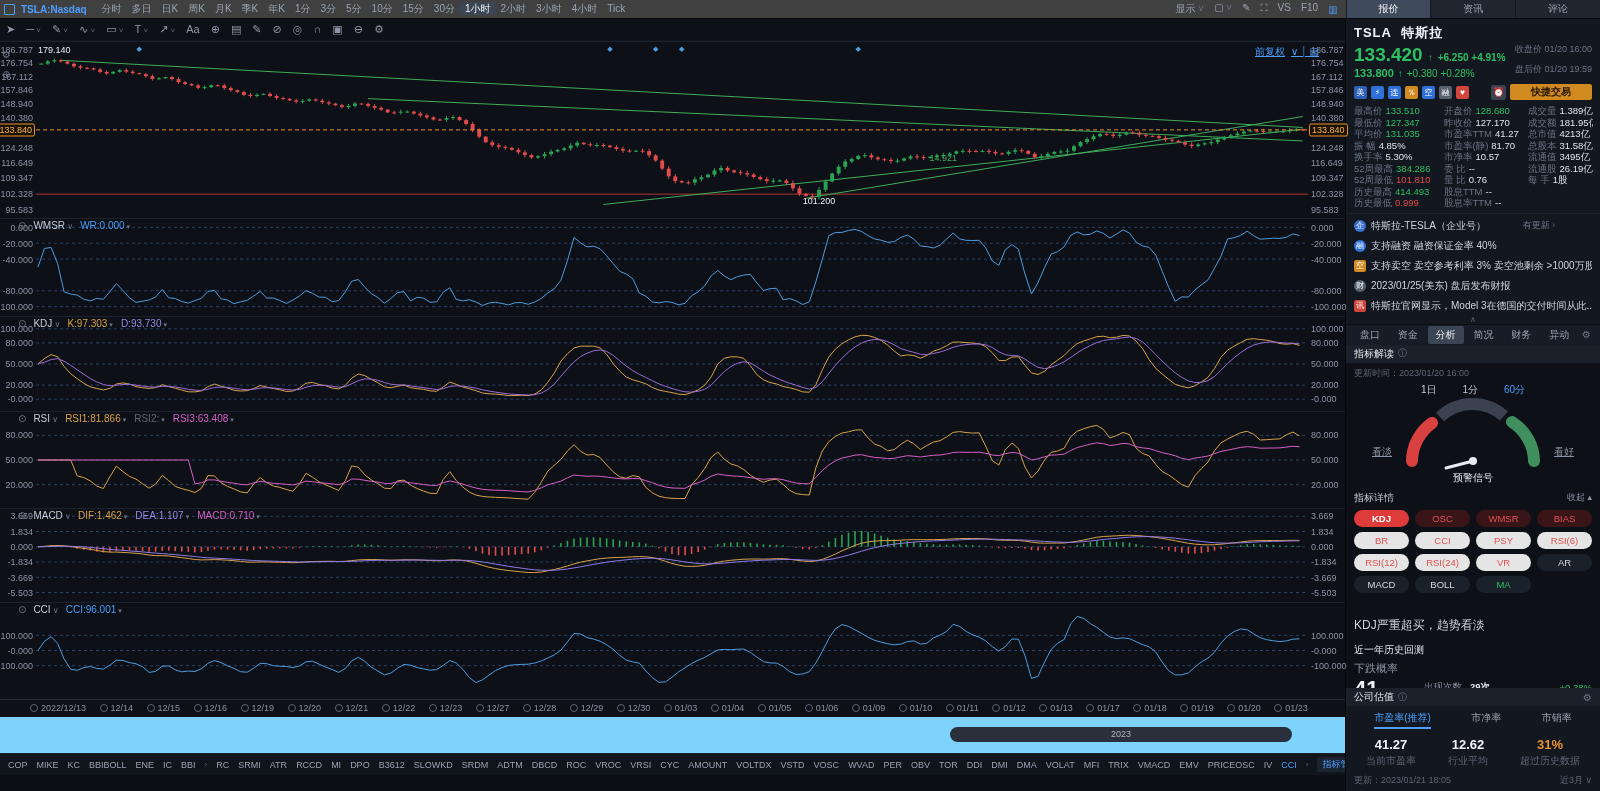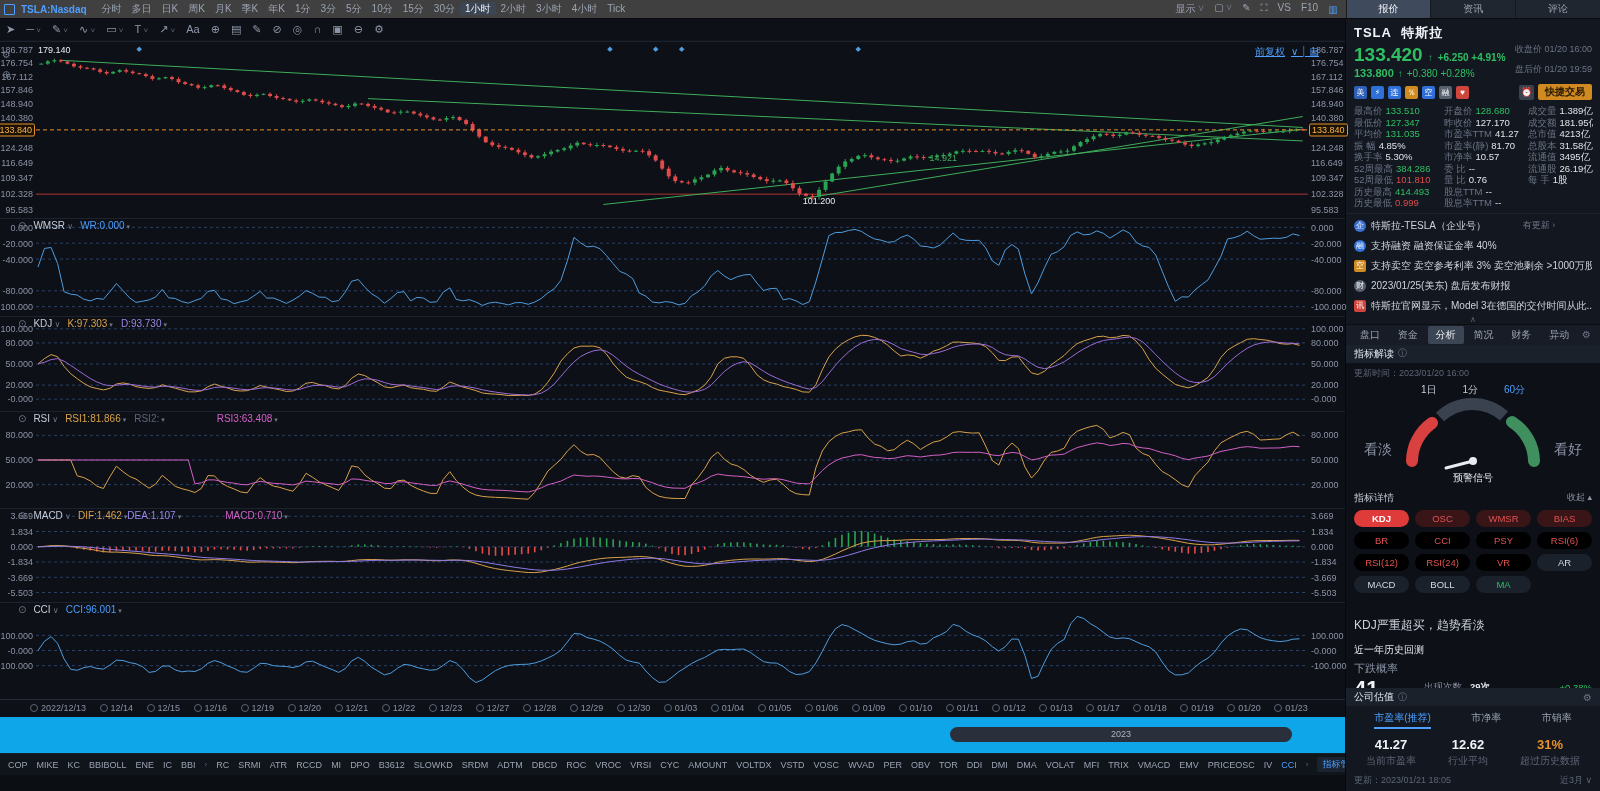--- a/index.html
+++ b/index.html
@@ -39,38 +39,38 @@
   .axis-right{position:absolute;right:0;top:0;bottom:0;width:37px;}
   .axis-right .axis-lab{left:3px;}
   .curlab{position:absolute;transform:translateY(-50%);border:1px solid #e8912d;color:#ffb347;background:#1a1205;
           font-size:9px;padding:0 2px;border-radius:2px;line-height:11px;}
   .phead{position:absolute;left:18px;top:1px;display:flex;align-items:center;gap:7px;z-index:4;font-size:10px;}
   .phead .pcollapse{color:#6b7486;}
   .phead .pname{color:#c6cdd8;}
   .phead .pname:after{content:" ∨";color:#6b7486;font-size:8px;}
   .pv{white-space:nowrap;}
   .pv:after{content:" ▾";font-size:7px;color:#6b7486;}
-  .c-blue{color:#4d9fff;}.c-orange{color:#d9a24a;}.c-purple{color:#9a87e8;}.c-pink{color:#d460c8;margin-left:44px;}
+  .c-blue{color:#4d9fff;}.c-orange{color:#d9a24a;}.c-purple{color:#9a87e8;}.c-pink{color:#d460c8;}
   .c-dim{color:#5d6576;}
   .anno{position:absolute;font-size:9px;color:#e7ebf2;transform:translate(-50%,-100%);z-index:3;}
   .anno.c-g{color:#3fae5a;}
   .marker{position:absolute;top:3px;color:#4e9de0;font-size:7px;transform:translateX(-50%);z-index:3;}
   #fq{position:absolute;right:26px;top:3px;color:#4d9fff;z-index:4;text-decoration:underline;}
   #fq .fqicons{color:#4d9fff;margin-left:6px;}
   #watermark{position:absolute;left:50%;top:52px;transform:translateX(-60%);display:flex;align-items:center;gap:14px;
              opacity:.055;z-index:1;pointer-events:none;}
   #watermark .wlogo{width:54px;height:54px;border:6px solid #cfe0ff;border-radius:50%;position:relative;}
   #watermark .wlogo:before{content:"";position:absolute;left:10px;top:10px;width:22px;height:22px;border:6px solid #cfe0ff;border-radius:50%;border-left-color:transparent;}
   #watermark .wtext{font-size:46px;font-weight:bold;color:#cfe0ff;letter-spacing:6px;white-space:nowrap;}
   
   #xaxis{height:17px;border-top:1px solid #262e3c;display:flex;align-items:center;justify-content:space-between;
          padding:0 37px 0 30px;background:#0d1117;}
   .dt{display:flex;align-items:center;gap:3px;color:#8b93a6;font-size:9px;white-space:nowrap;}
   .dt .clk{width:6px;height:6px;border:1px solid #5a6474;border-radius:50%;display:inline-block;}
-  #gapband{height:37px;background:#0ea5e9;position:relative;}
+  #gapband{height:37px;background:#7dd3fc;position:relative;}
   #minimap-thumb{position:absolute;left:950px;top:10px;width:342px;height:15px;background:#2a303b;border-radius:8px;
                  display:flex;align-items:center;justify-content:center;color:#aab3c2;font-size:9px;}
   
   #tabbar{height:21px;background:#10141b;border-top:1px solid #1a202b;display:flex;align-items:center;gap:9px;
           padding:0 8px;overflow:hidden;}
   .ind{color:#9aa3b2;font-size:9px;white-space:nowrap;}
   .ind.c-active{color:#4d9fff;}
   .ind.c-chev{color:#5d6576;font-size:8px;}
   .ind.c-manage{color:#4d9fff;background:#1b2330;padding:1px 5px;border-radius:2px;}
   #belowbar{height:16px;background:#0b0e13;}
@@ -89,21 +89,21 @@
   #badges{display:flex;align-items:center;gap:4px;padding:3px 8px;}
   .badge{width:13px;height:13px;border-radius:2px;display:flex;align-items:center;justify-content:center;
          font-size:8px;color:#fff;}
   .badge.c-us{background:#2e5fb7;}
   .badge.c-b{background:#2e6fd8;}
   .badge.c-o{background:#d08a1f;}
   .badge.c-g2{background:#56606f;}
   .badge.c-r{background:#d0453c;}
   #trade-row{margin-left:auto;display:flex;gap:4px;align-items:center;}
   #alert-btn{width:15px;height:15px;background:#3a4250;border-radius:2px;display:flex;align-items:center;justify-content:center;color:#aab3c2;font-size:9px;}
-  #quick-trade{background:#d08a1f;color:#241703;font-weight:bold;padding:1px 7px;border-radius:2px;font-size:10px;}
+  #quick-trade{background:#d08a1f;color:#241703;font-weight:bold;padding:1px 21px;border-radius:2px;font-size:10px;}
   #stats{display:grid;grid-template-columns:90px 84px 65px;padding:3px 8px 4px;row-gap:1px;}
   .stat{display:flex;gap:3px;font-size:9.5px;line-height:10.5px;white-space:nowrap;overflow:hidden;}
   .stat .k{color:#6b7486;}
   .stat .v{color:#dfe4ec;}
   .stat .v.c-g{color:#2fbf62;}
   .stat .v.c-r{color:#e14b4b;}
   #notices{border-top:1px solid #1d2430;padding:2px 8px 0;}
   .notice{display:flex;align-items:center;gap:5px;height:20px;font-size:10px;color:#cdd3dd;white-space:nowrap;overflow:hidden;}
   .nicon{width:12px;height:12px;border-radius:2px;flex:none;display:flex;align-items:center;justify-content:center;font-size:8px;color:#fff;background:#2e6fd8;}
   .notice.c-biz .nicon{background:#3a6fd0;border-radius:50%;}
@@ -120,30 +120,30 @@
   .gearbtn{color:#6b7486;padding:0 3px;}
   .secbar{background:#1b212b;display:flex;align-items:center;height:18px;padding:0 8px;color:#e2e7ee;font-size:10px;gap:4px;}
   .secbar .info-i{color:#6b7486;font-size:9px;}
   .secbar .right{margin-left:auto;color:#6b7486;}
   #analysis{background:#0d1016;flex:1;display:flex;flex-direction:column;padding:0 8px;min-height:0;}
   #upd{color:#5d6576;font-size:9px;margin:4px 0 1px;}
   #periods{display:flex;justify-content:center;gap:26px;margin:2px 0 0;}
   .period{color:#c6cdd8;font-size:10px;}
   .period.c-active{color:#4d9fff;}
   #gauge-wrap{display:flex;align-items:flex-end;justify-content:center;gap:6px;height:74px;}
-  #gauge-wrap .glab{color:#8b93a6;margin-bottom:12px;font-size:14px;}
+  #gauge-wrap .glab{color:#8b93a6;margin-bottom:12px;font-size:10px;text-decoration:underline;}
   #gauge-label{text-align:center;color:#e2e7ee;margin-top:0;font-size:10px;}
   #detail-head{display:flex;align-items:center;margin-top:6px;}
   #detail-head .right{margin-left:auto;color:#8b93a6;font-size:9px;}
   #ind-grid{display:grid;grid-template-columns:repeat(4,1fr);gap:5px 6px;margin-top:5px;}
   .ibtn{height:17px;border-radius:9px;display:flex;align-items:center;justify-content:center;font-size:9.5px;
         background:#1b212b;color:#d3d9e2;}
   .ibtn.c-sel{background:#e03b3b;color:#fff;font-weight:bold;}
   .ibtn.c-dred{background:#3a1518;color:#e05252;}
-  .ibtn.c-red{background:#000000;color:#e05252;text-align:center;}
+  .ibtn.c-red{background:#e5e5e5;color:#e05252;text-align:center;}
   .ibtn.c-green{background:#1b212b;color:#2fbf62;}
   #kdj-summary{margin-top:24px;color:#cdd3dd;font-size:12px;}
   #bt-title{margin-top:9px;color:#e2e7ee;font-size:10px;}
   #bt-grid{display:flex;gap:8px;margin-top:4px;}
   #bt-left{width:62px;}
   #bt-left .pl{color:#8b93a6;font-size:11px;}
   #bt-left .pv{font-size:22px;color:#f0f3f7;font-weight:bold;}
   #bt-left .pv:after{content:"";}
   #bt-left .pu{font-size:11px;}
   #bt-rows{flex:1;display:flex;flex-direction:column;justify-content:space-between;padding:2px 0;}
@@ -758,21 +758,21 @@
             <div class="axis-lab" style="top: 23.3571px;">80.000</div>
             <div class="axis-lab" style="top: 48px;">50.000</div>
             <div class="axis-lab" style="top: 72.6429px;">20.000</div>
           </div>
       </div>
 
       <div class="panel" id="p-macd" style="height:94px;">
         <div class="phead">
           <span class="pcollapse">⊙</span>
           <span class="pname">MACD</span>
-          <span style="display:flex;text-align:center;">
+          <span style="display:flex;gap:8px;text-align:center;">
               <span class="pv c-orange">DIF:1.462</span>
               <span class="pv c-purple">DEA:1.107</span>
               <span class="pv c-pink">MACD:0.710</span>
             </span>
         </div>
         <div class="axis-left">
             <div class="axis-lab" style="top: 7.2485px;">3.669</div>
             <div class="axis-lab" style="top: 22.5116px;">1.834</div>
             <div class="axis-lab" style="top: 37.7664px;">0.000</div>
             <div class="axis-lab" style="top: 53.0211px;">-1.834</div>

